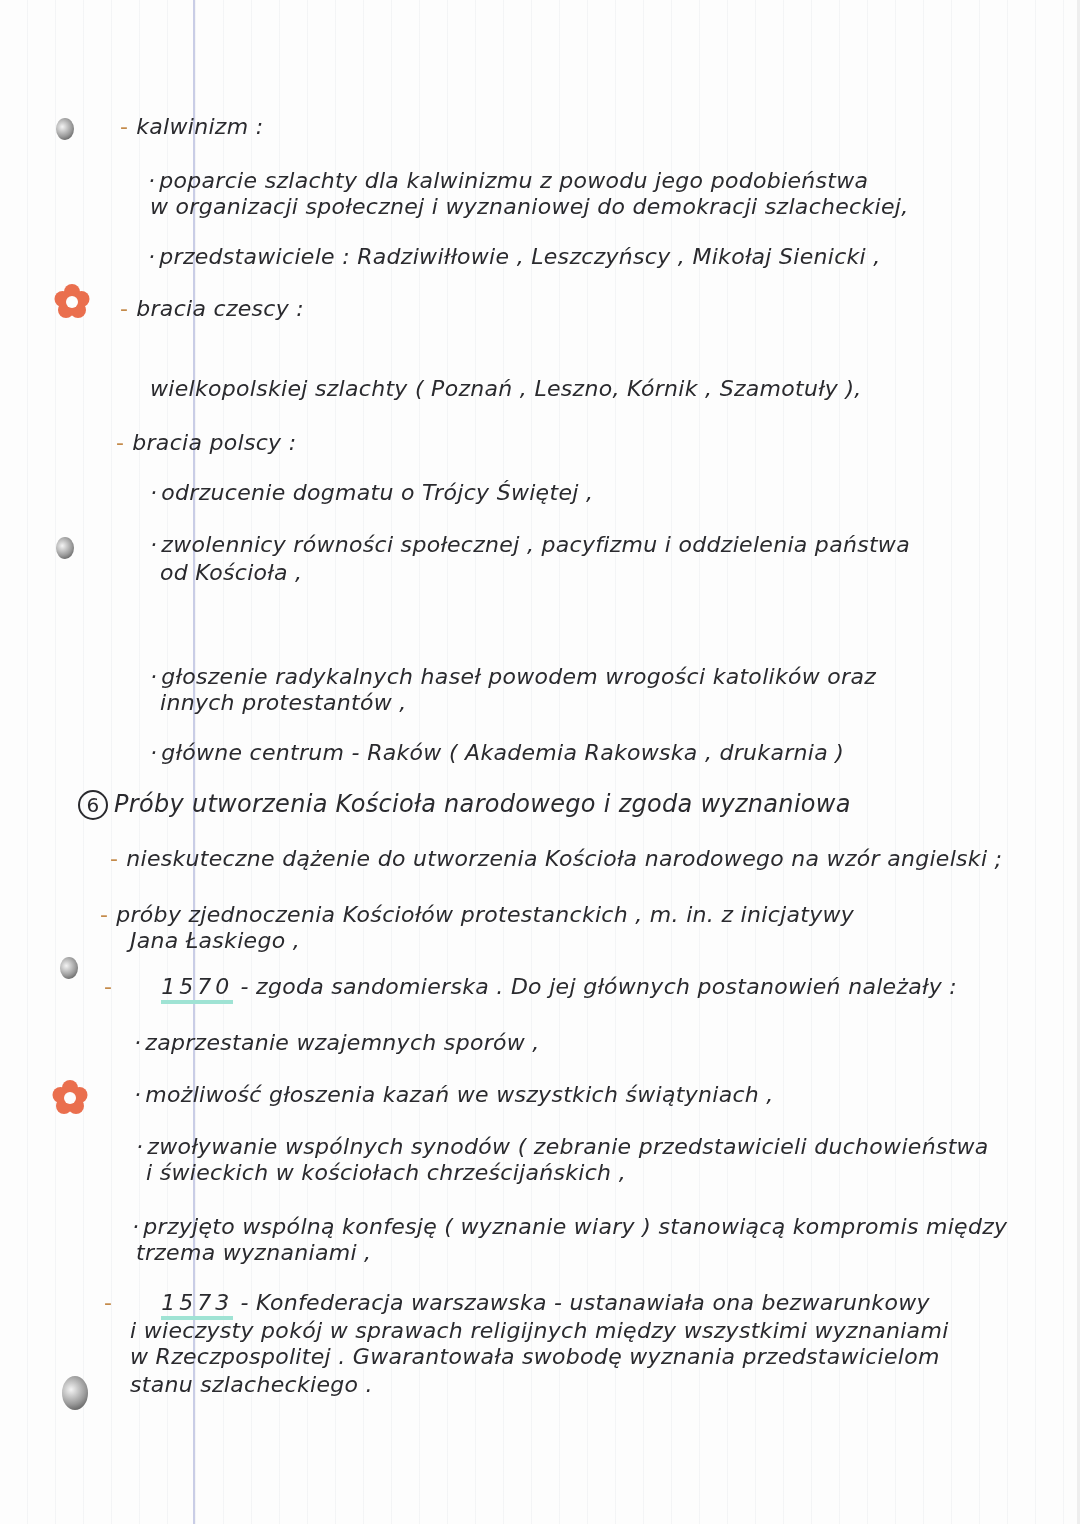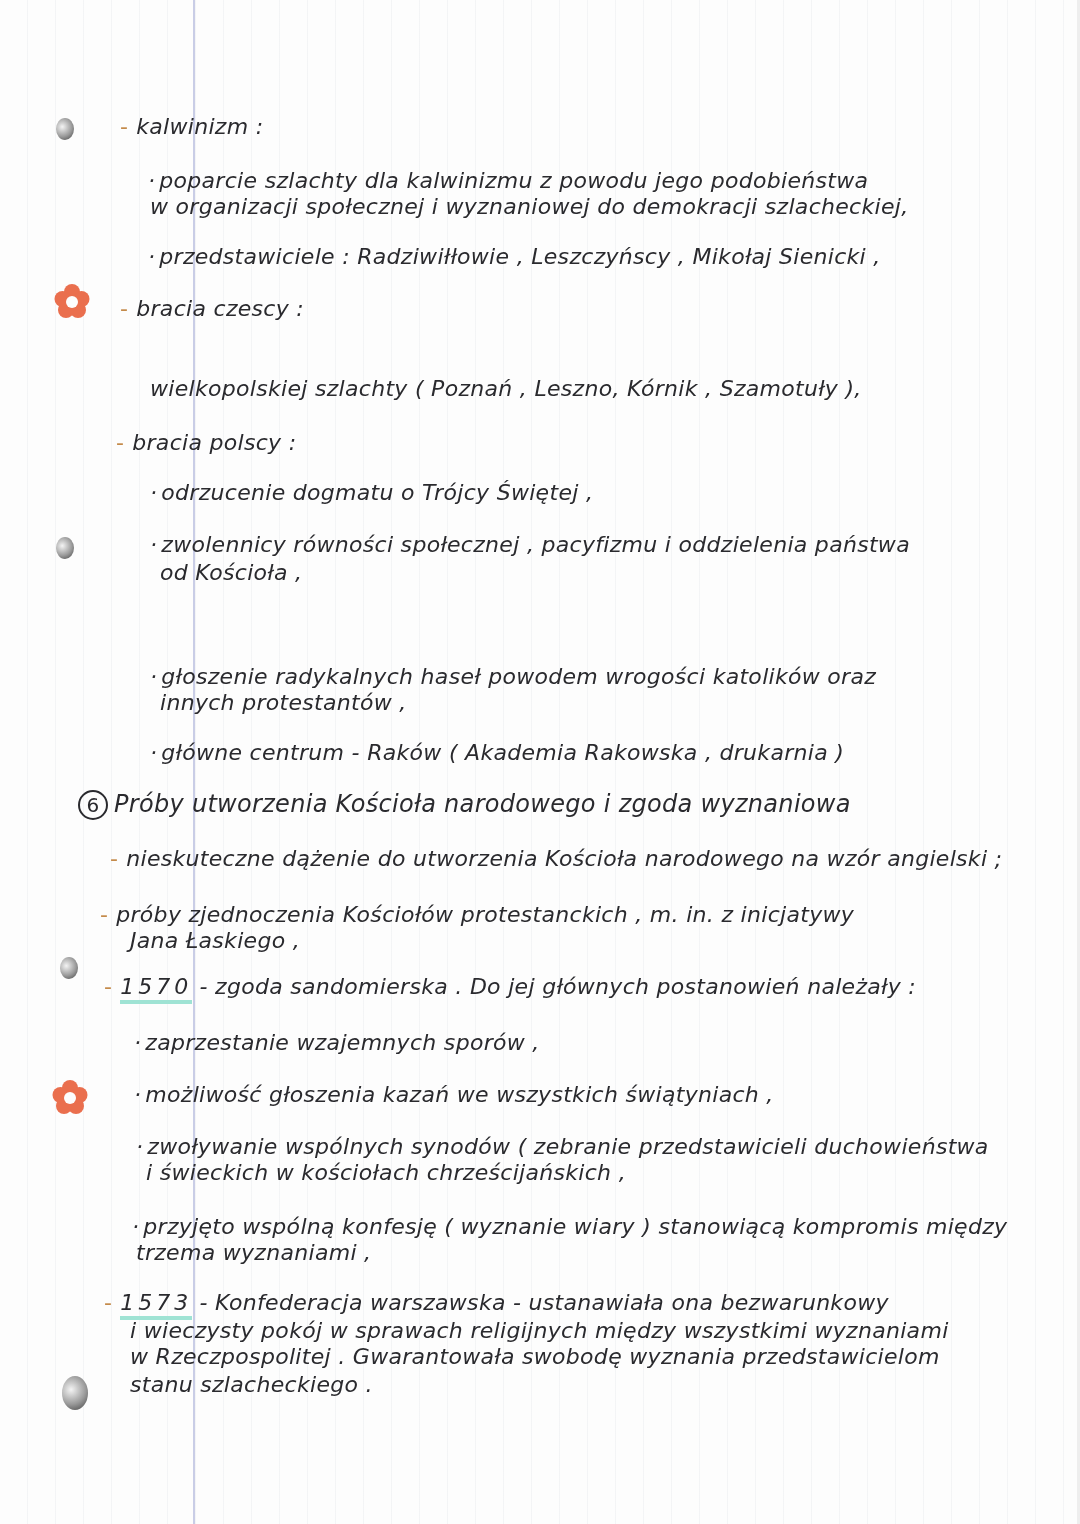--- a/index.html
+++ b/index.html
@@ -67,20 +67,21 @@
       text-align: center;
       line-height: 26px;
       font-size: 20px;
       font-style: normal;
       margin-right: 6px;
     }
     .year {
       border-bottom: 4px solid #9fe3d4;
       padding-bottom: 1px;
       letter-spacing: 4px;
+      margin-left: 41px;
     }
     .heading { font-size: 24px; }
   </style>
 </head>
 <body>
 
 <div class="page">
   <div class="margin-line"></div>
   <div class="right-edge"></div>
 

